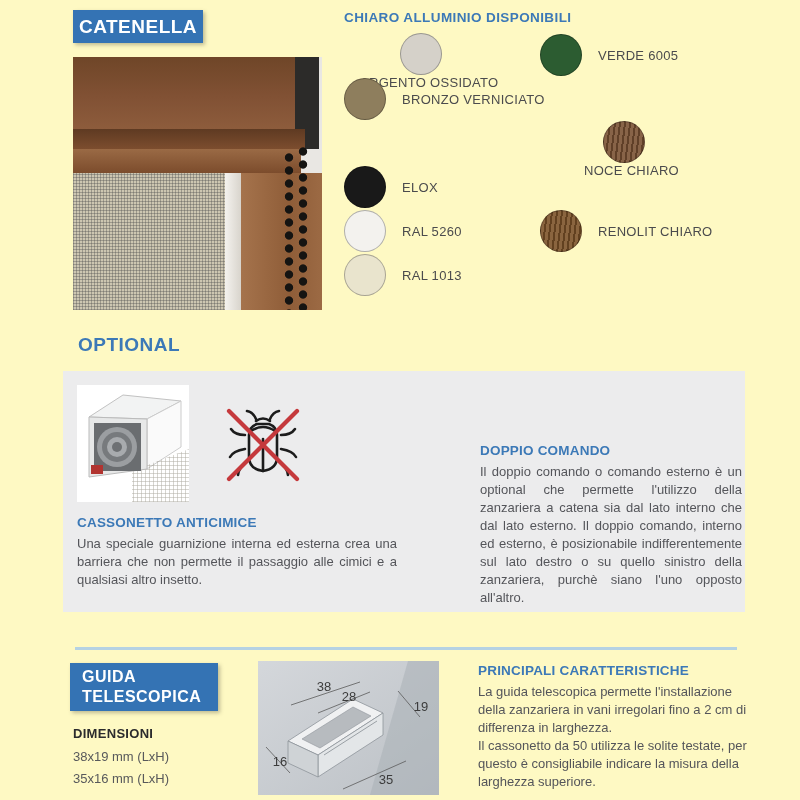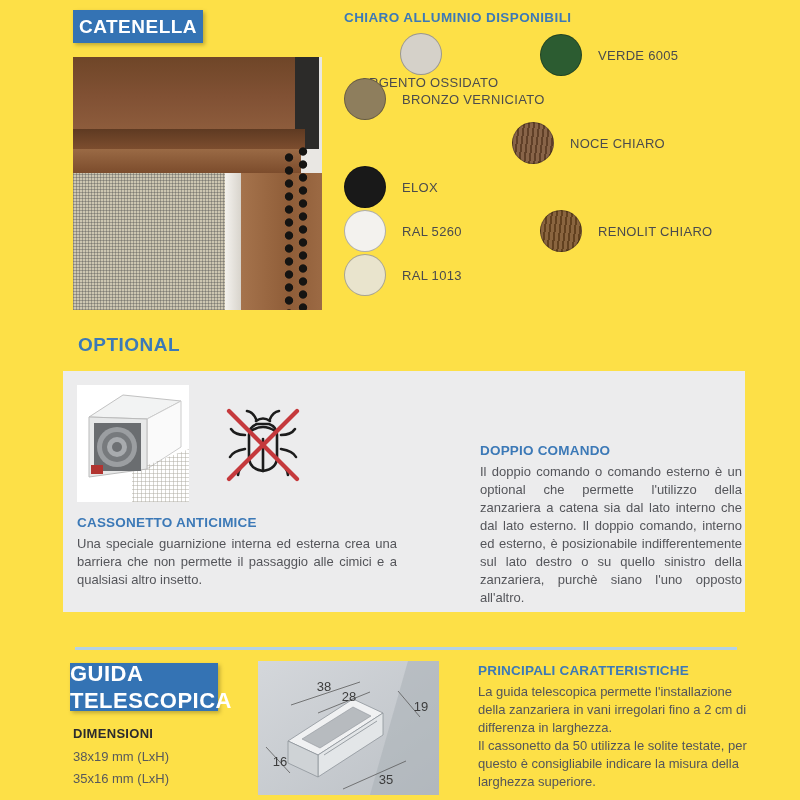--- a/index.html
+++ b/index.html
@@ -1,26 +1,26 @@
 <!DOCTYPE html>
 <html><head>
 <meta charset="utf-8">
 <style>
   html,body{margin:0;padding:0;background:#ffffff;}
-  .page{position:relative;width:800px;height:800px;background:#fde047;overflow:hidden;
+  .page{position:relative;width:800px;height:800px;background:#fef9c3;overflow:hidden;
         font-family:"Liberation Sans",sans-serif;}
   .abs{position:absolute;}
 
   
   .badge{background:#3473b4;color:#ffffff;font-weight:bold;letter-spacing:.5px;
          box-shadow:2px 2px 4px rgba(0,0,0,.25);}
   .badge-catenella{left:73px;top:10px;width:130px;height:33px;font-size:19px;
          display:flex;align-items:center;justify-content:center;}
-  .badge-guida{left:70px;top:663px;width:148px;height:48px;font-size:22px;line-height:1.25;
-         display:flex;align-items:center;box-sizing:border-box;}
+  .badge-guida{left:70px;top:663px;width:148px;height:48px;font-size:16px;line-height:1.25;
+         display:flex;align-items:center;padding-left:12px;box-sizing:border-box;}
   .blue-h{color:#3c79b7;font-weight:bold;}
   .h-colors{left:344px;top:10px;font-size:13.5px;letter-spacing:.4px;}
   .h-optional{left:78px;top:334px;font-size:19px;letter-spacing:.5px;}
   .h-sub{font-size:13.5px;letter-spacing:.2px;margin:0 0 5px 0;}
   .body-txt{color:#54555a;font-size:13px;line-height:1.38;margin:0;}
   .just{text-align:justify;}
 
   
   .swatch-row{position:absolute;height:44px;display:flex;align-items:center;}
   .swatch{width:42px;height:42px;border-radius:50%;border:1px solid rgba(0,0,0,.28);
@@ -107,21 +107,21 @@
   </div>
   <div class="swatch-row" style="left:344px;top:253px;">
     <span class="swatch" style="background-color: rgb(233, 228, 205);"></span>
     <span class="swatch-label">RAL 1013</span>
   </div>
 
   <div class="swatch-row" style="left:540px;top:33px;">
     <span class="swatch" style="background-color: rgb(44, 92, 49);"></span>
     <span class="swatch-label">VERDE 6005</span>
   </div>
-  <div class="swatch-row" style="left:512px;top:121px;">
+  <div class="swatch-row" style="left:568px;top:121px;flex-direction:column;">
     <span class="swatch grain" style="background-color: rgb(123, 82, 51);"></span>
     <span class="swatch-label">NOCE CHIARO</span>
   </div>
   <div class="swatch-row" style="left:540px;top:209px;">
     <span class="swatch grain" style="background-color: rgb(125, 83, 41);"></span>
     <span class="swatch-label">RENOLIT CHIARO</span>
   </div>
 
   <div class="abs blue-h h-optional">OPTIONAL</div>
 

